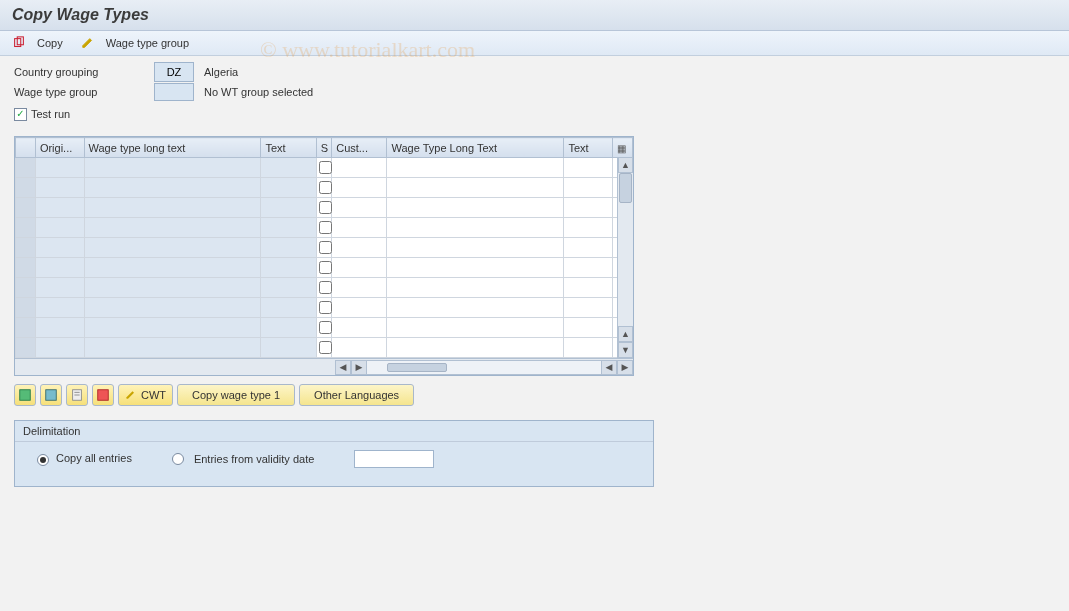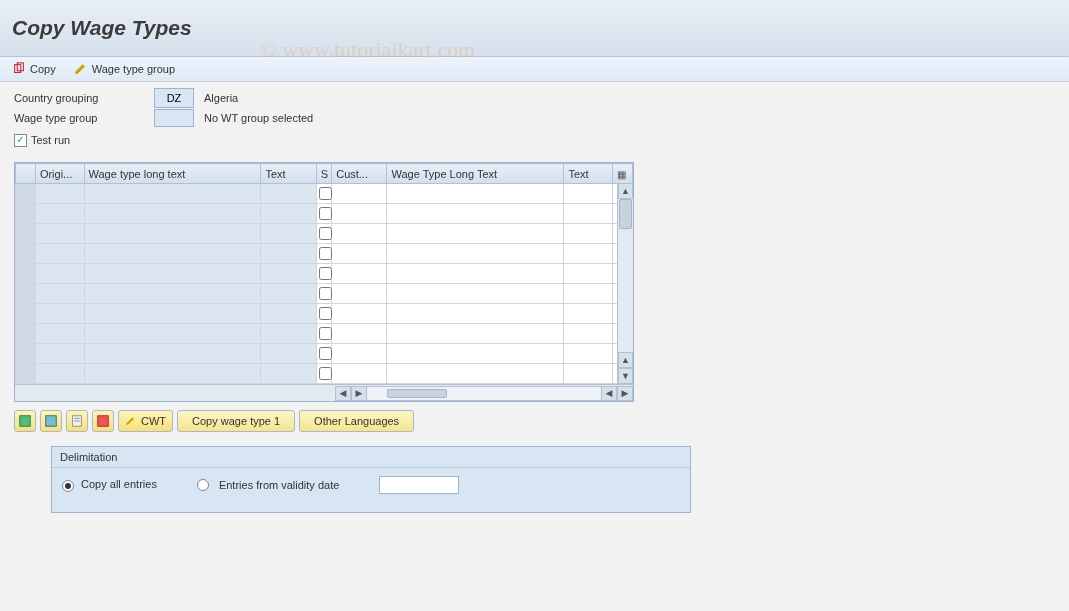--- a/index.html
+++ b/index.html
@@ -8,35 +8,35 @@
       font-size: 11px;
       background: #f2f2f2;
       color: #333;
       width: 1069px;
       height: 611px;
       overflow: hidden;
     }
     .titlebar {
       background: linear-gradient(#e8eef5, #d6e0ec);
       border-bottom: 1px solid #b7c5d8;
-      padding: 16px 12px;
-      font-size: 21px;
+      padding: 6px 12px;
+      font-size: 16px;
       font-weight: bold;
       font-style: italic;
       color: #3b3b3b;
     }
     .toolbar {
       background: linear-gradient(#eef4fb, #dfe9f5);
       border-bottom: 1px solid #c2cfde;
       padding: 5px 12px;
       display: flex;
       gap: 18px;
       align-items: center;
     }
-    .tb-item { display: flex; align-items: center; gap: 4px; cursor: pointer; }
+    .tb-item { display: flex; align-items: center; gap: 11px; cursor: pointer; }
     .tb-item .ico { width: 14px; height: 14px; display: inline-flex; align-items:center; justify-content:center; }
     .ico-copy svg { stroke:#c23; fill:none; }
     .ico-pencil svg { stroke:#c9a400; fill:#c9a400; }
     .content { padding: 6px 14px; }
     .form-row { display:flex; align-items:center; height:20px; }
     .form-row label.lbl { width:140px; }
     .inp-sm { width:40px; height:18px; border:1px solid #9fb4cc; background:#d8e5f2; padding:9px 4px; font-size:11px; text-align:center; }
     .inp-blank { width:40px; height:18px; border:1px solid #9fb4cc; background:#d8e5f2; }
     .desc { margin-left:10px; color:#333; }
     .chk-row { margin-top:2px; }
@@ -63,23 +63,23 @@
     .htrack { flex:1; height:15px; border-top:1px solid #b1c0d2; border-bottom:1px solid #b1c0d2; background:#eef2f7; position:relative; }
     .hthumb { position:absolute; top:2px; left:20px; width:60px; height:9px; background:#c6d2e0; border:1px solid #a6b4c6; border-radius:2px; }
     .bgap { width:320px; }
 
     .actions { margin-top:8px; display:flex; align-items:center; gap:4px; }
     .iconbtn { width:22px; height:22px; border:1px solid #a9b8cb; background:linear-gradient(#fff3b8,#f6e07a); border-radius:3px; display:inline-flex; align-items:center; justify-content:center; cursor:pointer; }
     .iconbtn svg { width:14px; height:14px; }
     .txtbtn { height:22px; border:1px solid #a9b8cb; background:linear-gradient(#fdf5c8,#f5e58e); border-radius:3px; padding:0 14px; display:inline-flex; align-items:center; cursor:pointer;text-align:center; }
     .cbtn { display:inline-flex; align-items:center; gap:4px; padding:4px 6px; }
 
-    .delim { margin-top:14px; border:1px solid #9fb4cc; background:#d8e5f2; width:640px; padding-bottom:10px;margin-left:37px; }
+    .delim { margin-top:14px; border:1px solid #9fb4cc; background:#d8e5f2; width:640px; padding-bottom:10px; }
     .delim .hdr { padding:4px 8px; border-bottom:1px solid #bfcbdb; }
-    .delim .body { padding:8px 10px; display:flex; align-items:center; gap:40px; }
+    .delim .body { padding:8px 22px; display:flex; align-items:center; gap:40px; }
     .radio { width:12px; height:12px; border:1px solid #7a8aa0; border-radius:50%; display:inline-flex; align-items:center; justify-content:center; margin-right:4px; vertical-align:middle; background:#fff; }
     .radio.sel::after { content:""; width:6px; height:6px; background:#333; border-radius:50%; }
     .date-in { width:80px; height:18px; border:1px solid #9fb4cc; background:#fff; }
     .watermark { position:absolute; top:37px; left:260px; font-size:22px; color:rgba(230,150,60,0.25); font-family:"Segoe Script", cursive; pointer-events:none; }
   </style>
 </head>
 <body>
 
 <div class="titlebar">
   <span>Copy Wage Types</span>

